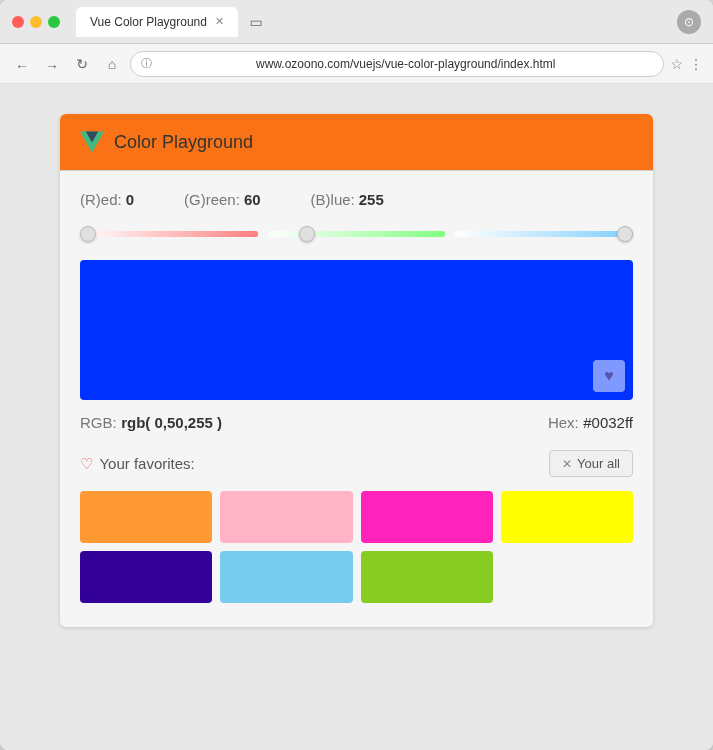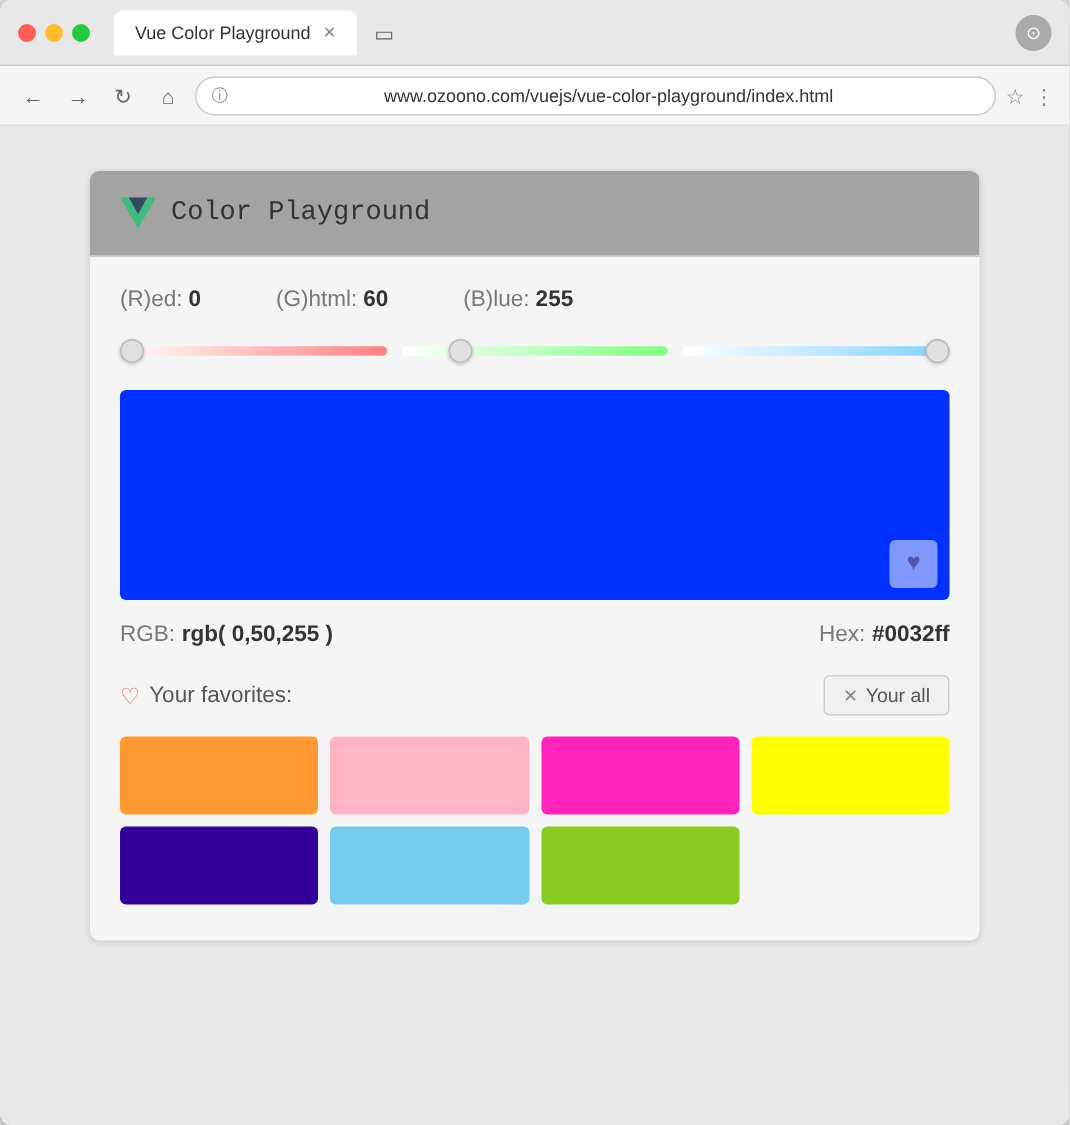--- a/index.html
+++ b/index.html
@@ -162,27 +162,26 @@
     }
 
     .app-card {
       background: #f5f5f5;
       border-radius: 6px;
       box-shadow: 0 1px 4px rgba(0,0,0,0.15);
       overflow: hidden;
     }
 
     .app-header {
-      background: #a3a3a3;
+      background: #f97316;
       padding: 16px 20px;
       display: flex;
       align-items: center;
       gap: 10px;
       border-bottom: 1px solid #ccc;
-      font-family: Liberation Mono, monospace;
     }
 
     .vue-logo {
       width: 24px;
       height: 24px;
     }
 
     .app-title {
       font-size: 18px;
       color: #333;
@@ -327,21 +326,21 @@
       color: #333;
     }
 
     .color-hex-text {
       font-size: 15px;
       color: #777;
     }
 
     .color-hex-value {
       font-size: 15px;
-      font-weight: 700;
+      font-weight: 400;
       color: #333;
     }
 
     
     .favorites-header {
       display: flex;
       align-items: center;
       justify-content: space-between;
       margin-bottom: 14px;
     }
@@ -450,21 +449,21 @@
       </div>
 
       <div class="app-body">
 
         <div class="rgb-labels">
           <div class="rgb-label-group">
             <span class="rgb-label">(R)ed:</span>
             <span class="rgb-value">0</span>
           </div>
           <div class="rgb-label-group">
-            <span class="rgb-label">(G)html:</span>
+            <span class="rgb-label">(G)reen:</span>
             <span class="rgb-value">60</span>
           </div>
           <div class="rgb-label-group">
             <span class="rgb-label">(B)lue:</span>
             <span class="rgb-value">255</span>
           </div>
         </div>
 
         <div class="sliders-row">
           <div class="slider-container">

